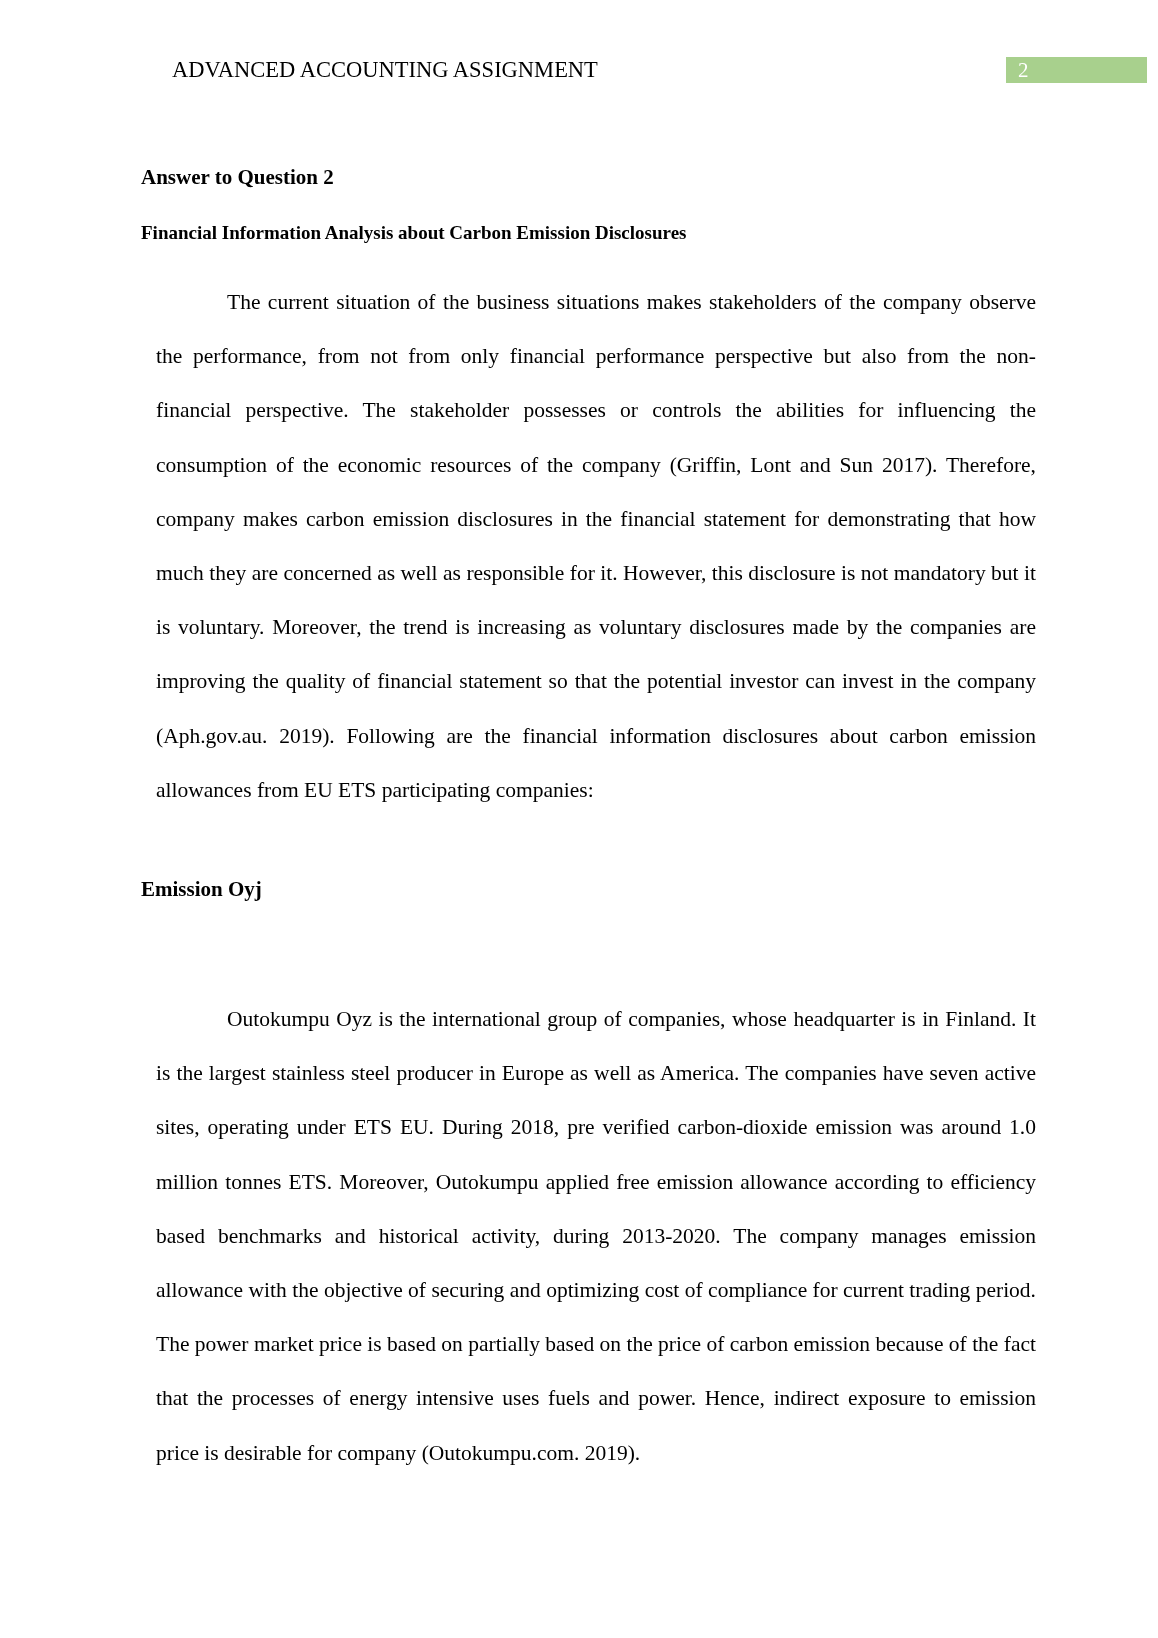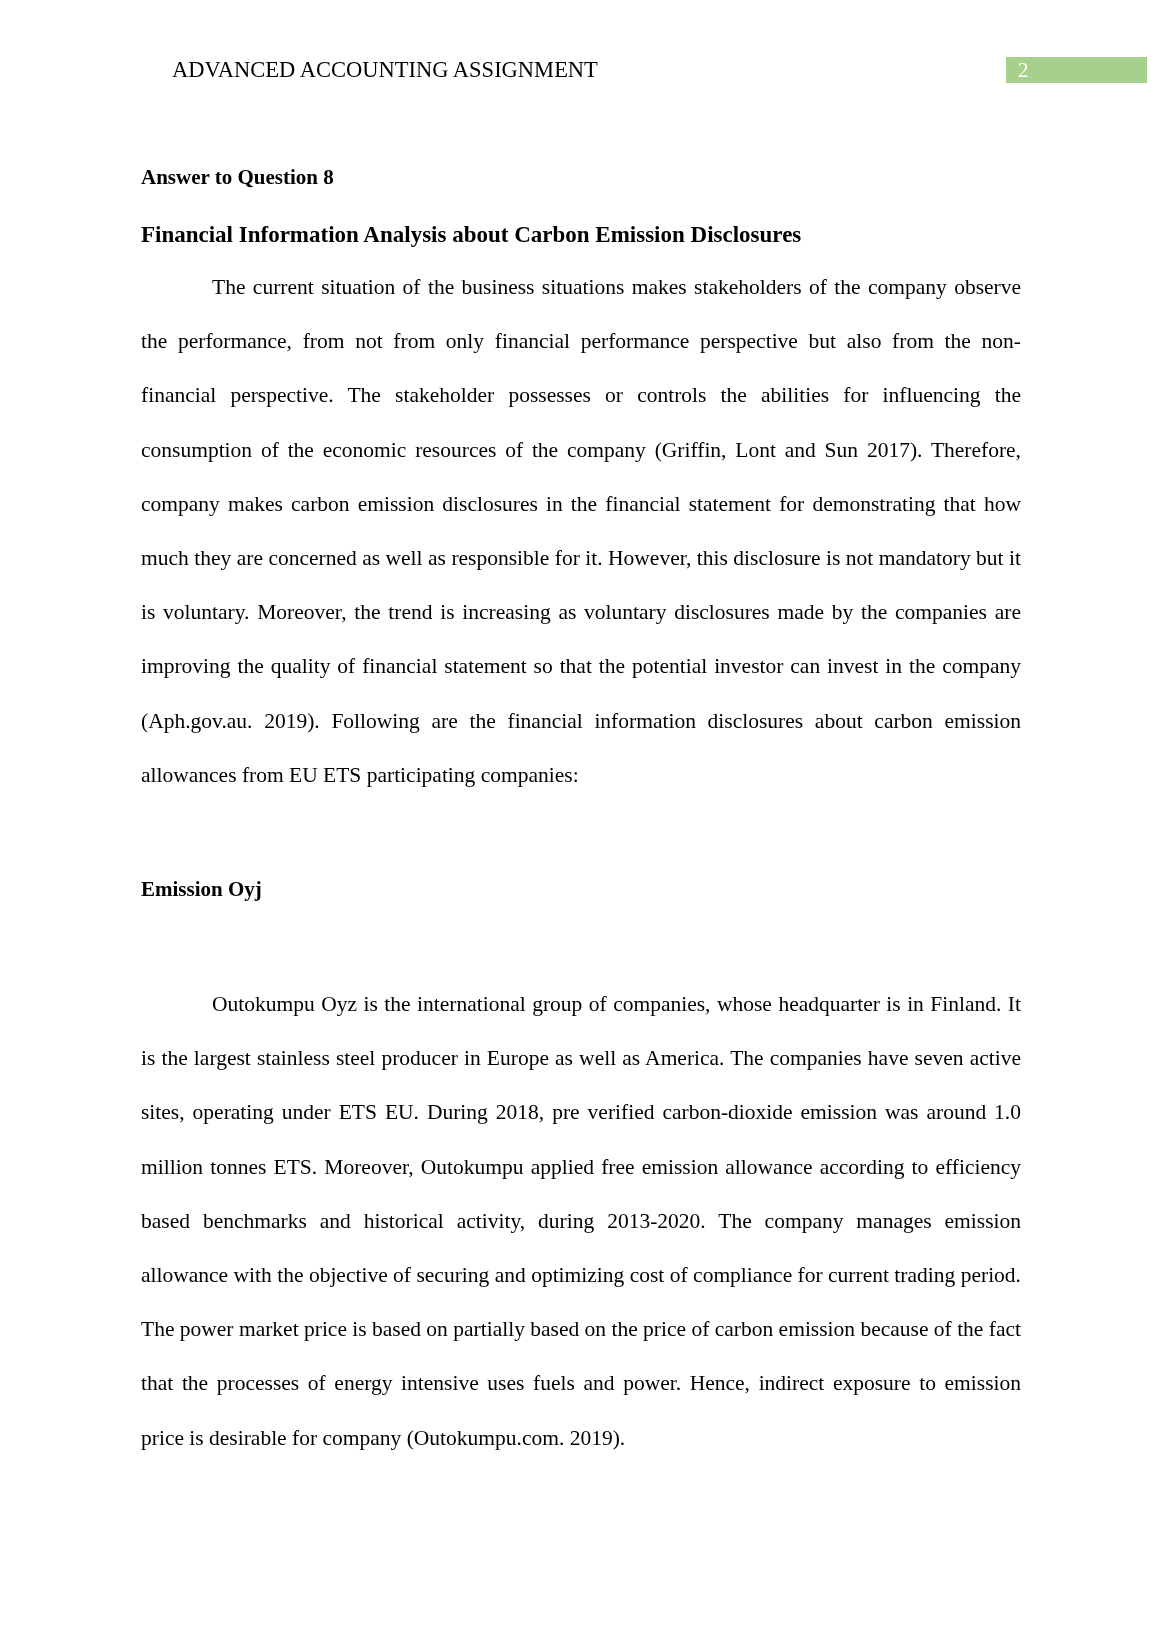--- a/index.html
+++ b/index.html
@@ -58,29 +58,29 @@
       left: 0;
       top: 5px;
       font-size: 21px;
       font-weight: bold;
       white-space: nowrap;
     }
     .h-sub {
       position: absolute;
       left: 0;
       top: 62px;
-      font-size: 23px;
+      font-size: 19px;
       font-weight: bold;
       white-space: nowrap;
     }
     .para {
       position: absolute;
       left: 0;
       width: 880px;
-      margin: 0;
+      margin: 15px;
       font-size: 21.5px;
       line-height: 54.2px;
       text-align: justify;
       text-indent: 71px;
     }
     .para-1 { top: 100px; }
     .h-company {
       position: absolute;
       left: 0;
       top: 717px;
@@ -94,18 +94,18 @@
 <body>
 
 <div class="page-header">
   <div class="running-head">ADVANCED ACCOUNTING ASSIGNMENT</div>
   <div class="page-number-box">
     <span class="page-number">2</span>
   </div>
 </div>
 
 <div class="content">
-  <div class="h-main">Answer to Question 8</div>
+  <div class="h-main">Answer to Question 2</div>
   <div class="h-sub">Financial Information Analysis about Carbon Emission Disclosures</div>
   <p class="para para-1">The current situation of the business situations makes stakeholders of the company observe the performance, from not from only financial performance perspective but also from the non-financial perspective. The stakeholder possesses or controls the abilities for influencing the consumption of the economic resources of the company (Griffin, Lont and Sun 2017). Therefore, company makes carbon emission disclosures in the financial statement for demonstrating that how much they are concerned as well as responsible for it. However, this disclosure is not mandatory but it is voluntary. Moreover, the trend is increasing as voluntary disclosures made by the companies are improving the quality of financial statement so that the potential investor can invest in the company (Aph.gov.au. 2019). Following are the financial information disclosures about carbon emission allowances from EU ETS participating companies:</p>
   <div class="h-company">Emission Oyj</div>
   <p class="para para-2">Outokumpu Oyz is the international group of companies, whose headquarter is in Finland. It is the largest stainless steel producer in Europe as well as America. The companies have seven active sites, operating under ETS EU. During 2018, pre verified carbon-dioxide emission was around 1.0 million tonnes ETS. Moreover, Outokumpu applied free emission allowance according to efficiency based benchmarks and historical activity, during 2013-2020. The company manages emission allowance with the objective of securing and optimizing cost of compliance for current trading period. The power market price is based on partially based on the price of carbon emission because of the fact that the processes of energy intensive uses fuels and power. Hence, indirect exposure to emission price is desirable for company (Outokumpu.com. 2019).</p>
 </div>
 
 </body></html>

